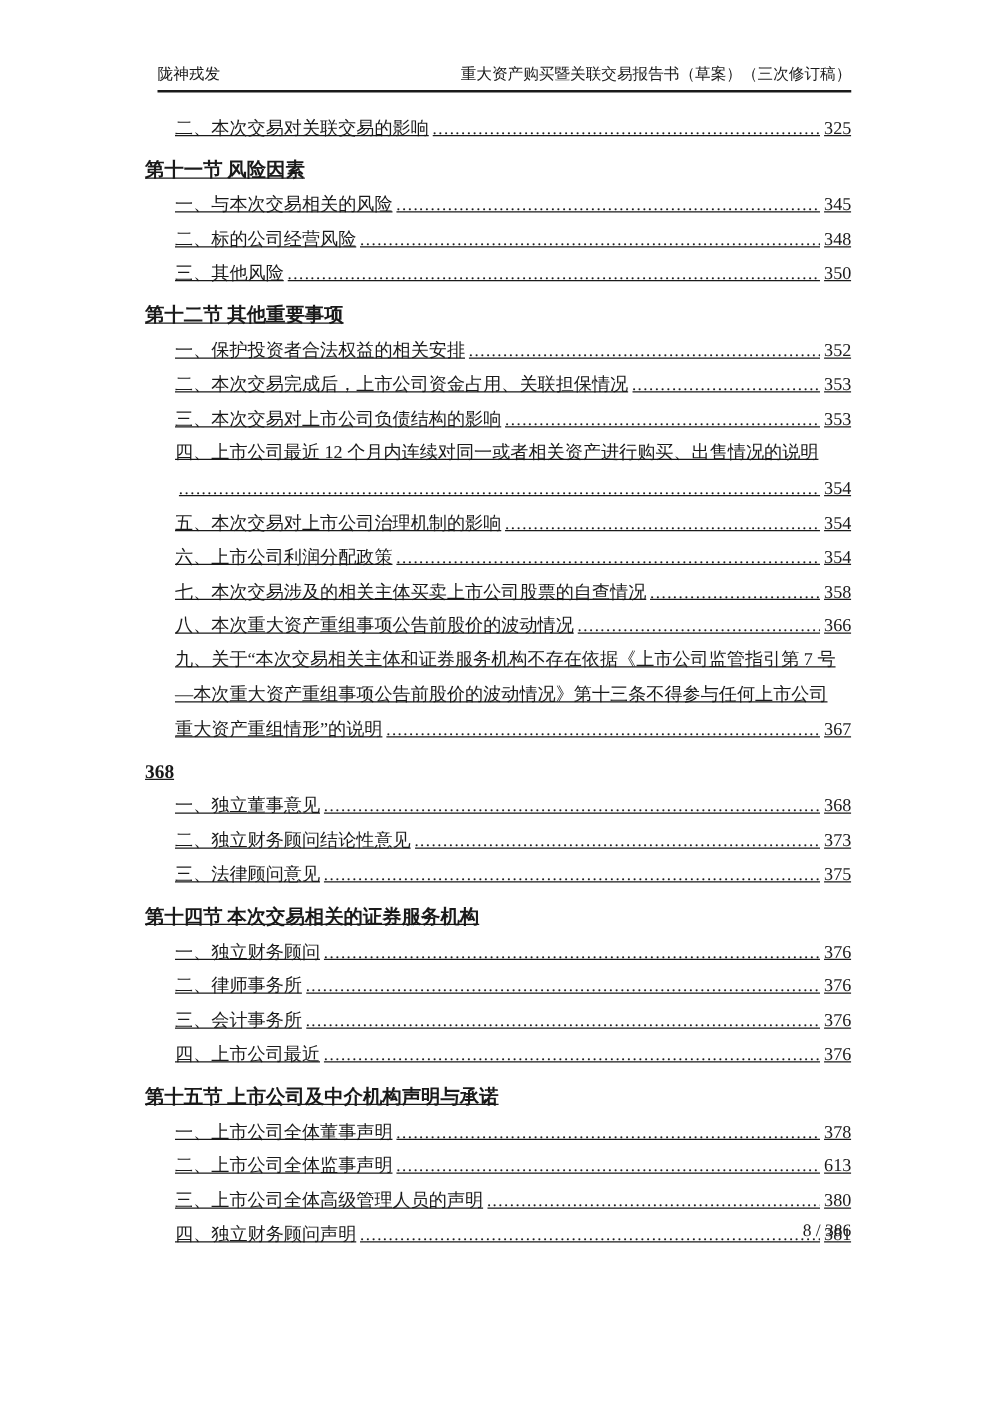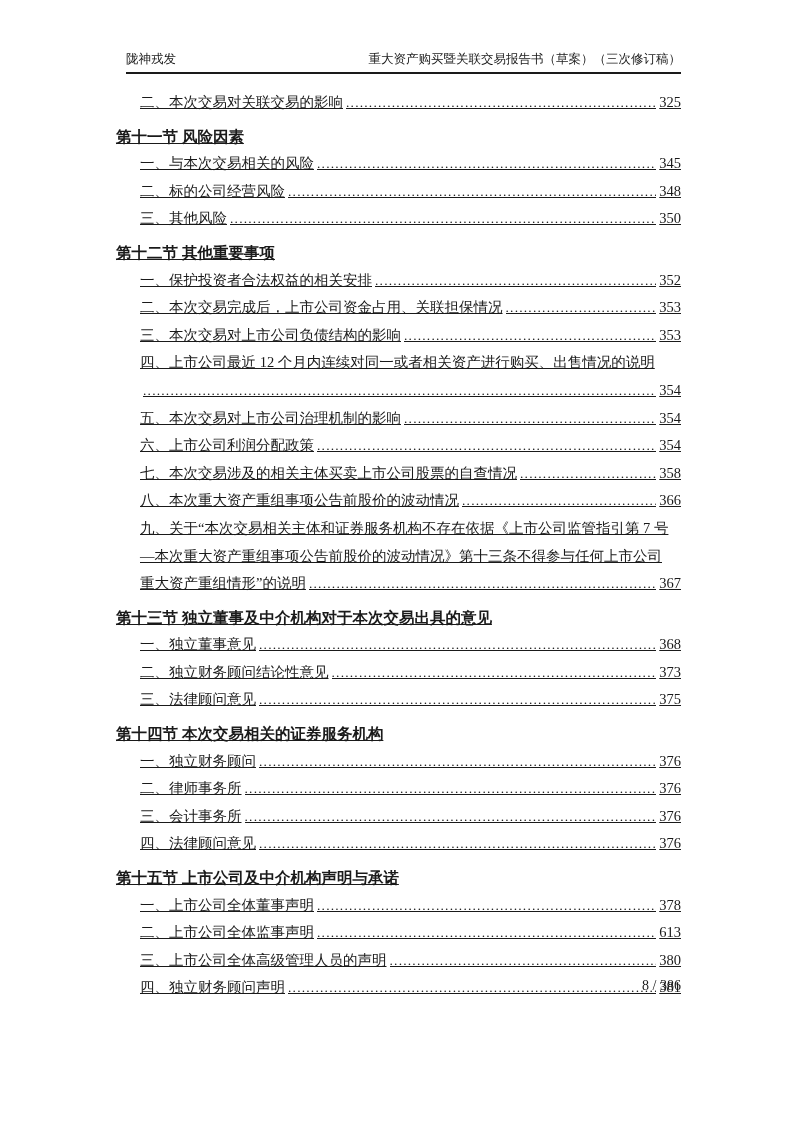--- a/index.html
+++ b/index.html
@@ -178,21 +178,20 @@
     </div>
     <div class="row item">
       <span class="t">—本次重大资产重组事项公告前股价的波动情况》第十三条不得参与任何上市公司</span>
     </div>
     <div class="row item">
       <span class="t">重大资产重组情形”的说明</span>
       <span class="dots"></span>
       <span class="pg">367</span>
     </div>
     <div class="row section">
-      <span class="t">第十三节 独立董事及中介机构对于本次交易出具的意见</span>
       <span class="dots"></span>
       <span class="pg">368</span>
     </div>
     <div class="row item">
       <span class="t">一、独立董事意见</span>
       <span class="dots"></span>
       <span class="pg">368</span>
     </div>
     <div class="row item">
       <span class="t">二、独立财务顾问结论性意见</span>
@@ -218,21 +217,21 @@
       <span class="t">二、律师事务所</span>
       <span class="dots"></span>
       <span class="pg">376</span>
     </div>
     <div class="row item">
       <span class="t">三、会计事务所</span>
       <span class="dots"></span>
       <span class="pg">376</span>
     </div>
     <div class="row item">
-      <span class="t">四、法律顾问意见</span>
+      <span class="t">四、上市公司最近</span>
       <span class="dots"></span>
       <span class="pg">376</span>
     </div>
     <div class="row section">
       <span class="t">第十五节 上市公司及中介机构声明与承诺</span>
       <span class="dots"></span>
       <span class="pg">378</span>
     </div>
     <div class="row item">
       <span class="t">一、上市公司全体董事声明</span>

